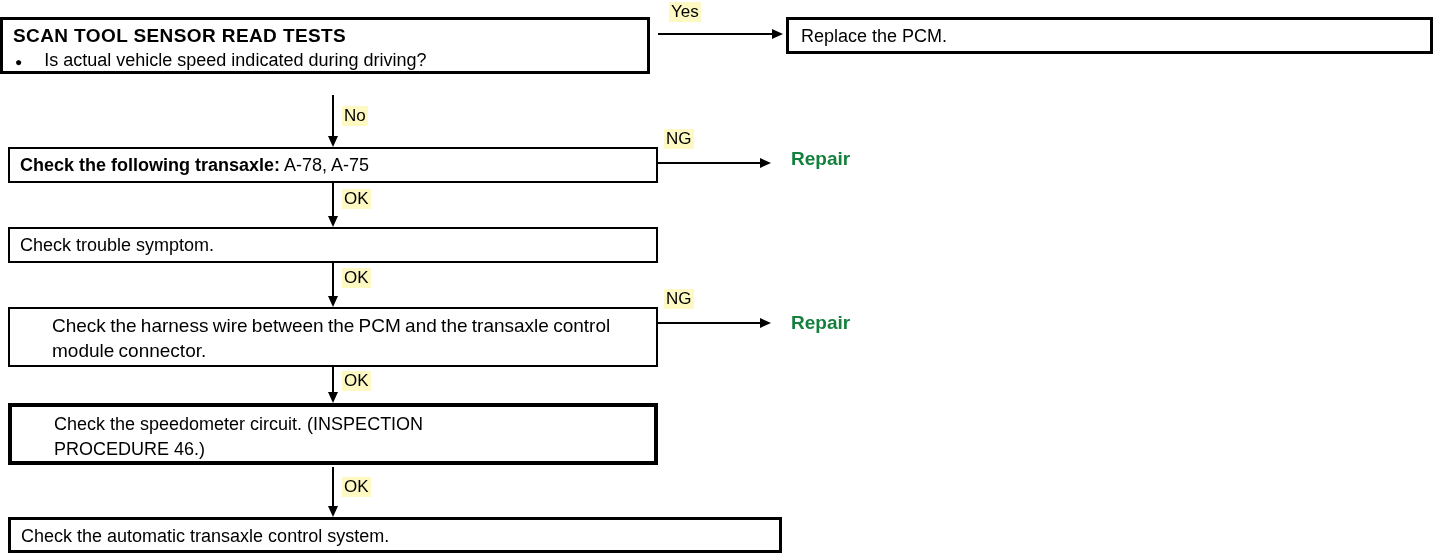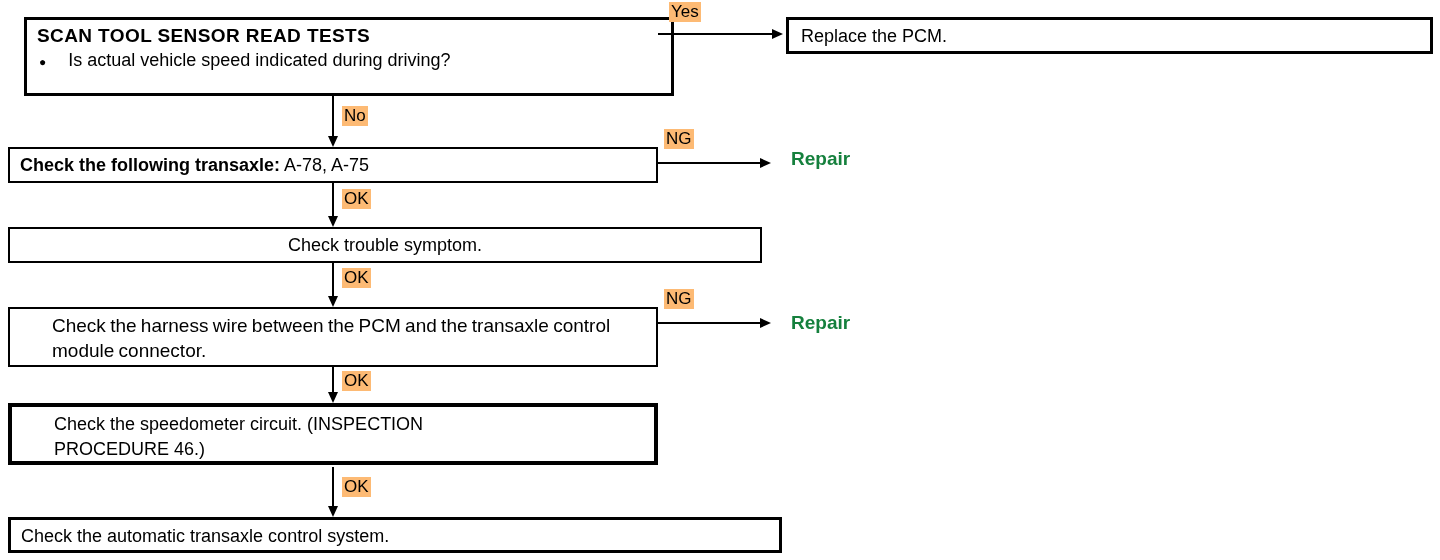--- a/index.html
+++ b/index.html
@@ -19,24 +19,24 @@
   .box {
     position: absolute;
     box-sizing: border-box;
     background: #ffffff;
     border: 2px solid #000;
     font-size: 18px;
     line-height: 24px;
     color: #000;
   }
   
-  .node-start        { left: 24px;   top: 17px;  width: 650px; height: 79px; border-width: 3px; padding: 4px 10px; }
+  .node-start        { left: 0;   top: 17px;  width: 650px; height: 57px; border-width: 3px; padding: 4px 10px; }
   .node-replace-pcm  { left: 786px; top: 17px;  width: 647px; height: 37px; border-width: 3px; padding: 4px 12px; }
   .node-connectors   { left: 8px;   top: 147px; width: 650px; height: 36px; padding: 4px 10px; }
-  .node-symptom      { left: 8px;   top: 227px; width: 754px; height: 36px; padding: 4px 10px; text-align: center; }
+  .node-symptom      { left: 8px;   top: 227px; width: 650px; height: 36px; padding: 4px 10px; }
   .node-harness      { left: 8px;   top: 307px; width: 650px; height: 60px; padding: 4px 10px; font-size: 19px; line-height: 25px; word-spacing: -1px; }
   .node-speedo       { left: 8px;   top: 403px; width: 650px; height: 62px; border-width: 4px; padding: 5px 10px; line-height: 25px; }
   .node-transaxle    { left: 8px;   top: 517px; width: 774px; height: 36px; border-width: 3px; padding: 4px 10px; }
 
   .b1-title { font-weight: 700; font-size: 19px; letter-spacing: 0.4px; }
   .b1-sub   { font-size: 18px; }
   .b1-bullet-row { display: flex; align-items: baseline; }
   .bullet   { font-size: 12px; margin-right: 22px; margin-left: 2px; }
   .bold     { font-weight: 700; }
   .line     { display: block; margin-left: 32px; }
@@ -78,21 +78,21 @@
   #arrow-ok4 { top: 467px; height: 40px; }
   #arrow-yes { left: 658px; top: 33px;  width: 115px; }
   #arrow-ng1 { left: 658px; top: 162px; width: 103px; }
   #arrow-ng2 { left: 658px; top: 322px; width: 103px; }
 
   .edge-label {
     position: absolute;
     font-size: 17px;
     line-height: 20px;
     color: #000;
-    background: #fdba74;
+    background: #fef9c3;
     padding: 0 2px;
   }
   #label-yes { left: 669px; top: 2px; }
   #label-no  { left: 342px; top: 106px; }
   #label-ok1 { left: 342px; top: 189px; }
   #label-ok2 { left: 342px; top: 268px; }
   #label-ok3 { left: 342px; top: 371px; }
   #label-ok4 { left: 342px; top: 477px; }
   #label-ng1 { left: 664px; top: 129px; }
   #label-ng2 { left: 664px; top: 289px; }

